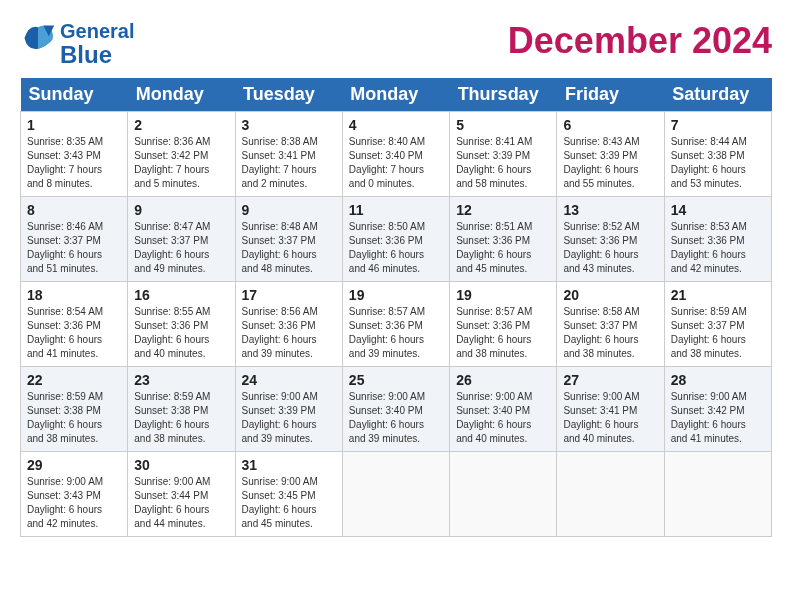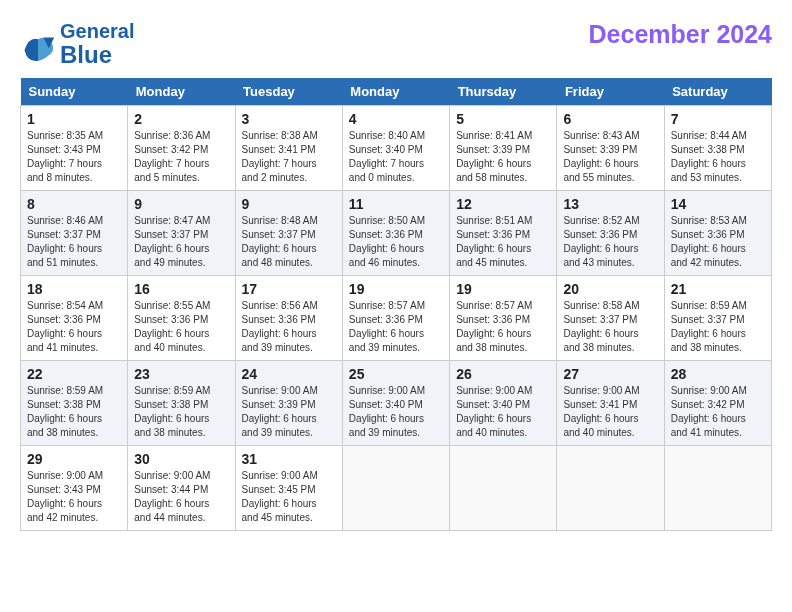--- a/index.html
+++ b/index.html
@@ -11,50 +11,50 @@
       padding: 20px;
     }
     .header {
       display: flex;
       justify-content: space-between;
       align-items: flex-start;
       margin-bottom: 10px;
     }
     .logo {
       display: flex;
-      align-items: flex-end;
+      align-items: flex-start;
     }
     .logo-icon {
       width: 36px;
       height: 36px;
       margin-right: 4px;
     }
     .title-block {
       text-align: right;
     }
     .month-title {
-      font-size: 25px;
+      font-size: 36px;
       font-weight: bold;
-      color: #8b5cf6;
+      color: #be185d;
     }
     .location {
       font-size: 16px;
       color: #555;
     }
     .calendar {
       width: 100%;
       border-collapse: collapse;
       font-size: 11px;
     }
     .calendar th {
       background-color: #2a6db5;
       color: white;
       text-align: left;
       padding: 6px 8px;
-      font-size: 13px;
+      font-size: 18px;
       font-weight: bold;
     }
     .calendar td {
       border: 1px solid #ccc;
       vertical-align: top;
       padding: 5px 6px;
       width: 14.28%;
       min-height: 80px;
     }
     .calendar tr:nth-child(even) td {

